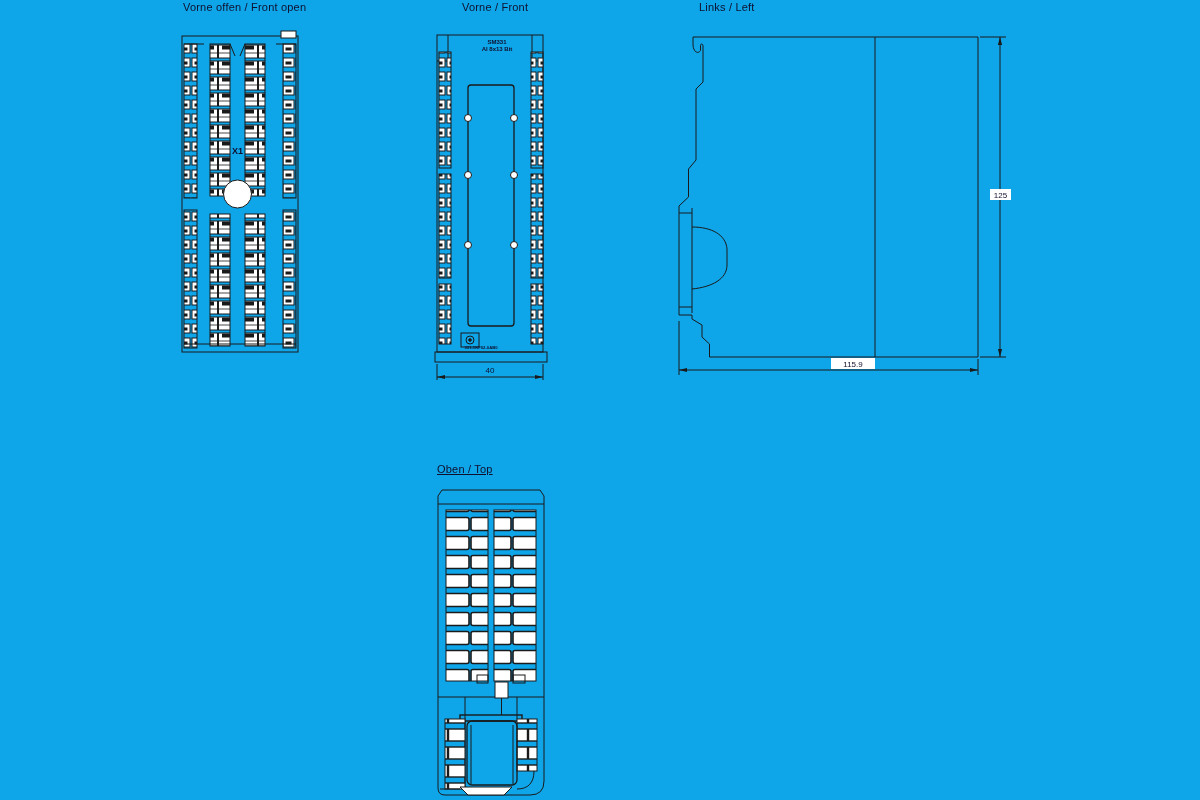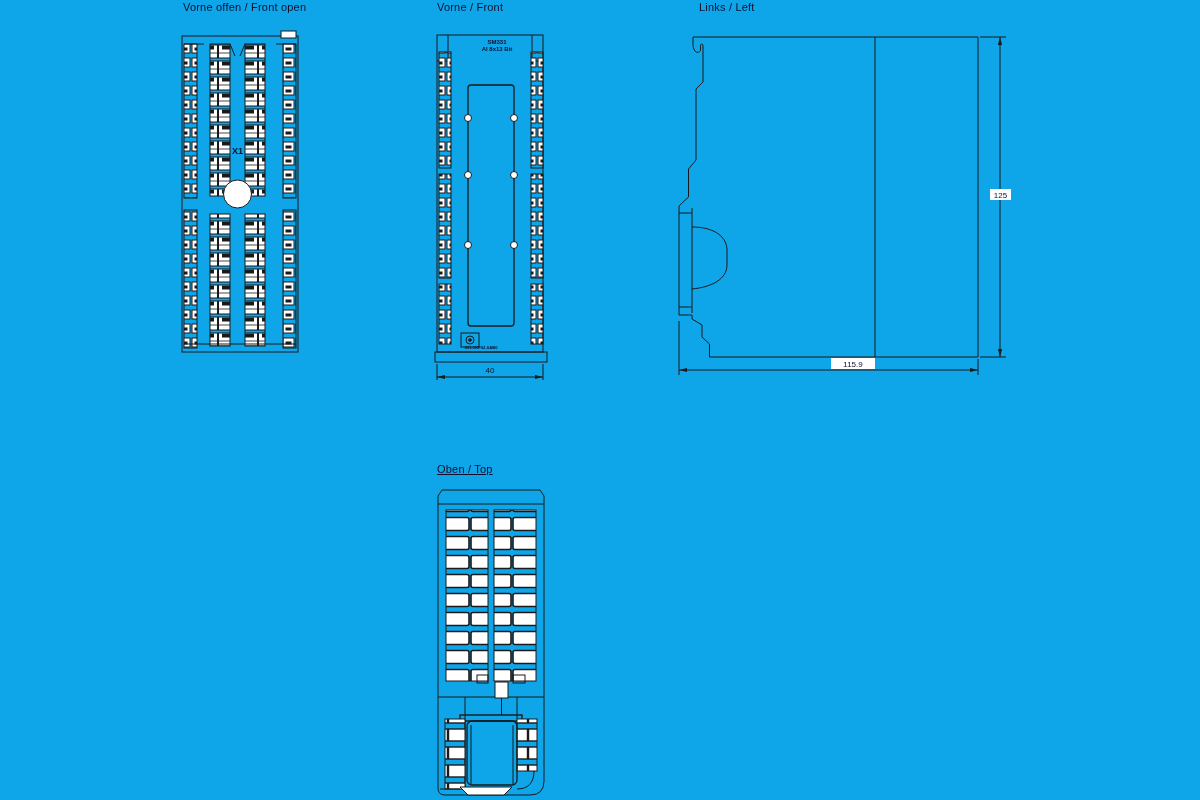--- a/index.html
+++ b/index.html
@@ -14,21 +14,21 @@
   svg text{font-family:"Liberation Sans", sans-serif;fill:#10102e;}
   .dimtext{font-size:8px;}
   .lineart{stroke:#1a1a1a;fill:none;}
 </style>
 </head>
 <body>
 
 <div id="canvas">
 
   <div class="view-label" style="left:183px;top:1px;">Vorne offen / Front open</div>
-  <div class="view-label" style="left:437px;top:1px;">Vorne / Front</div>
+  <div class="view-label" style="left:462px;top:1px;">Vorne / Front</div>
   <div class="view-label" style="left:678px;top:1px;padding-left:21px;">Links / Left</div>
   <div class="view-label" style="left:437px;top:463px;text-decoration:underline;">Oben / Top</div>
 
   <svg style="left:178px;top:28px;" width="126" height="330" viewBox="0 0 126 330">
     <defs>
       <pattern id="pa-contact" width="13" height="14" patternUnits="userSpaceOnUse">
         <rect x="1" y="2" width="11" height="9" fill="#fff" stroke="#1a1a1a"></rect>
         <rect x="3.5" y="5.5" width="6" height="3" fill="#1a1a1a"></rect>
       </pattern>
       <pattern id="pa-term" width="20" height="16" patternUnits="userSpaceOnUse">

